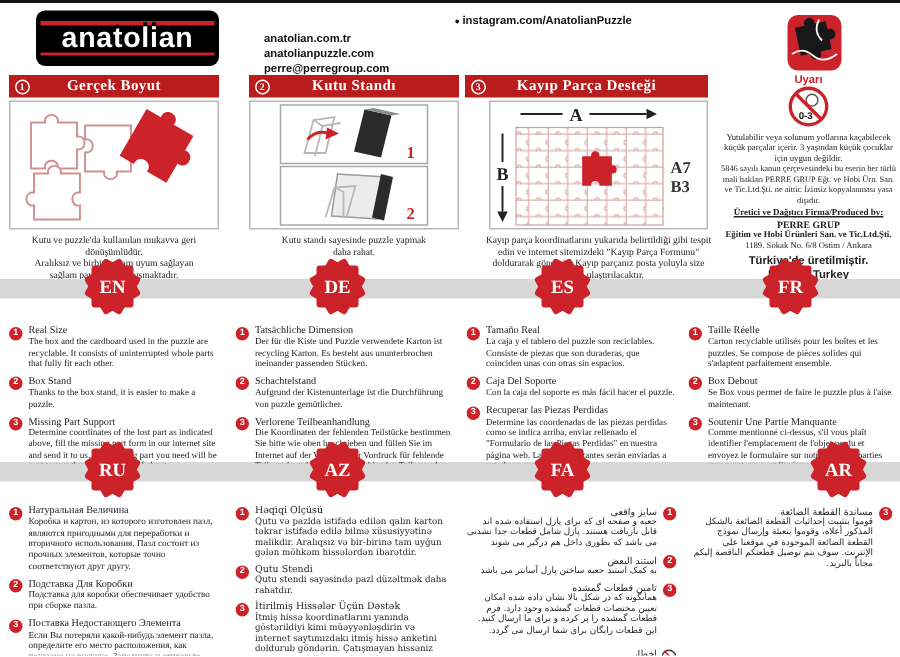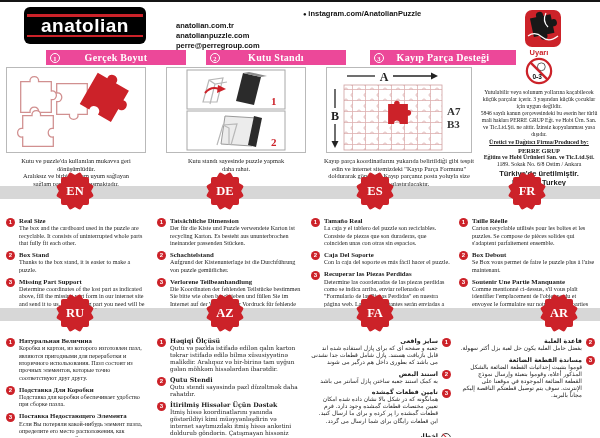--- a/index.html
+++ b/index.html
@@ -15,22 +15,22 @@
           display:flex; align-items:center; justify-content:center; overflow:hidden;margin-left:16px; }
   .logo:before, .logo:after { content:""; position:absolute; left:3px; right:3px; height:2.5px; background:#cc2229; }
   .logo:before { top:7px; } .logo:after { bottom:7px; }
   .logo-text { position:relative; color:#fff; font:bold 19px/19px "Liberation Sans", sans-serif;
                letter-spacing:.5px; text-shadow:0 2.5px 0 #000, 0 -2.5px 0 #000, 0 0 2px #000; }
   .websites { left:176px; top:21px; font:bold 7.5px/10px "Liberation Sans", sans-serif; color:#111; }
   .socials  { left:303px; top:9px;  font:bold 7.5px/10px "Liberation Sans", sans-serif; color:#111; }
   .social-line:before { content:"● "; font-size:6px; }
 
   
-  .panel-h { top:50px; height:15px; background:#ec4899; color:#fff; text-align:center;
-             font:bold 10px/15px "Liberation Serif", serif; letter-spacing:.3px;margin-left:40px; }
+  .panel-h { top:50px; height:15px; background:#b91c1c; color:#fff; text-align:center;
+             font:bold 10px/15px "Liberation Serif", serif; letter-spacing:.3px; }
   .ph-num { position:absolute; left:4px; top:2.5px; width:10px; height:10px; border:1px solid #fff;
             border-radius:50%; font:bold 6.5px/9.5px "Liberation Serif", serif; text-align:center; color:#fff; }
   .figure { top:67px; height:86px; background:#fff; border:1px solid #b9b9b9; }
   .cap { top:157px; font-size:6.4px; line-height:1.18; text-align:center; color:#222; white-space:pre-line; }
 
   
   .rc { left:480px; width:118px; text-align:center; color:#222; }
   .uyari { top:49px; color:#cc2229; font:bold 7.5px/8px "Liberation Sans", sans-serif; }
   .rc-small { font-size:5.8px; line-height:1.25; }
   .prod-label { top:139px; font:bold 6px/7px "Liberation Serif", serif; text-decoration:underline; }
@@ -45,21 +45,21 @@
   .badge i { position:absolute; inset:5px; background:#cc2229; border-radius:2px; }
   .badge i.r30 { transform:rotate(30deg); } .badge i.r60 { transform:rotate(60deg); }
   .badge b { position:absolute; inset:0; display:flex; align-items:center; justify-content:center;
              color:#fff; font:bold 12.5px "Liberation Serif", serif; z-index:2; }
 
   
   .lang-col { overflow:hidden; color:#1c1c1c; }
   .li { position:relative; padding-left:13px; margin-bottom:3.5px; }
   .num { position:absolute; left:0; top:0.5px; width:9px; height:9px; border-radius:50%; background:#cc2229;
          color:#fff; font:bold 6px/9px "Liberation Sans", sans-serif; text-align:center; }
-  .li-title { font-weight:bold; font-size:6.8px; line-height:1.25; }
+  .li-title { font-weight:normal; font-size:6.8px; line-height:1.25; }
   .li-text  { font-size:6.1px; line-height:1.2; white-space:pre-line; }
   .caution { margin-top:7px; }
   .no-icon { position:absolute; left:0; top:1px; width:10px; height:10px; border:1.4px solid #3a3a3a; border-radius:50%; }
   .no-icon:after { content:""; position:absolute; left:-1.5px; top:3.4px; width:10.5px; height:1.4px;
                    background:#cc2229; transform:rotate(45deg); }
   .rtl { direction:rtl; text-align:right; font-family:"DejaVu Sans", sans-serif; }
   .rtl .li { padding-left:0; padding-right:13px; }
   .rtl .num { left:auto; right:0; }
   .rtl .no-icon { left:auto; right:0; }
   .rtl .li-title { font-size:6.4px; }
@@ -130,21 +130,21 @@
       <rect x="20" y="43" width="98" height="39" fill="#fff" stroke="#a8a8a8"></rect>
       <polygon points="58,48 90,50 85,78 54,76" fill="#ececec" stroke="#9a9a9a"></polygon>
       <polygon points="87,48 95,50 89,79 81,77" fill="#2b2b2b"></polygon>
       <path d="M50,77 L56,57 L70,56 L64,77 M56,57 L62,60 L62,77" fill="none" stroke="#b8b8b8" stroke-width="1.2"></path>
       <text x="104" y="78" font-family="Liberation Serif, serif" font-size="11" font-weight="bold" fill="#cc2229">2</text>
     </svg>
   </div>
   <div class="abs cap" style="left:162px;width:148px">Kutu standı sayesinde puzzle yapmak
 daha rahat.</div>
 
-  <div class="abs panel-h" style="left:330px;width:146px">
+  <div class="abs panel-h" style="left:310px;width:162px">
     <span class="ph-num">3</span>
     <span>Kayıp Parça Desteği</span>
   </div>
   <div class="abs figure" style="left:326px;width:146px">
     <svg width="144" height="84" viewBox="0 0 144 84">
       <defs>
         <pattern id="pz" width="13" height="11" patternUnits="userSpaceOnUse">
           <path d="M12.5,0 V11 M0,10.5 H13" stroke="#ddb0b0" stroke-width="0.8" fill="none"></path>
           <circle cx="12.5" cy="5" r="1.5" fill="none" stroke="#ddb0b0" stroke-width="0.8"></circle>
           <circle cx="6" cy="10.5" r="1.5" fill="none" stroke="#ddb0b0" stroke-width="0.8"></circle>
@@ -359,24 +359,19 @@
         <div class="li-title">تامین قطعات گمشده</div>
         <div class="li-text">همانگونه که در شکل بالا نشان داده شده امکان تعیین مختصات قطعات گمشده وجود دارد. فرم قطعات گمشده را پر کرده و برای ما ارسال کنید. این قطعات رایگان برای شما ارسال می گردد.</div>
       </div>
     <div class="li caution">
         <span class="no-icon"></span>
         <div class="li-title">اخطار</div>
       </div>
   </div>
   <div class="abs lang-col rtl" style="left:459px;top:337px;width:136px;height:100px">
     <div class="li">
-        <span class="num">2</span>
-        <div class="li-title">قاعدة العلبة</div>
-        <div class="li-text">بفضل حامل العلبة يكون حل لعبة بزل أكثر سهولة.</div>
-      </div>
-    <div class="li">
         <span class="num">3</span>
         <div class="li-title">مساندة القطعة الضائعة</div>
         <div class="li-text">قوموا بتثبيت إحداثيات القطعة الضائعة بالشكل المذكور أعلاه، وقوموا بتعبئة وإرسال نموذج القطعة الضائعة الموجودة في موقعنا على الإنترنت. سوف يتم توصيل قطعتكم الناقصة إليكم مجاناً بالبريد.</div>
       </div>
 
   </div>
 </div>
 
 </body></html>

